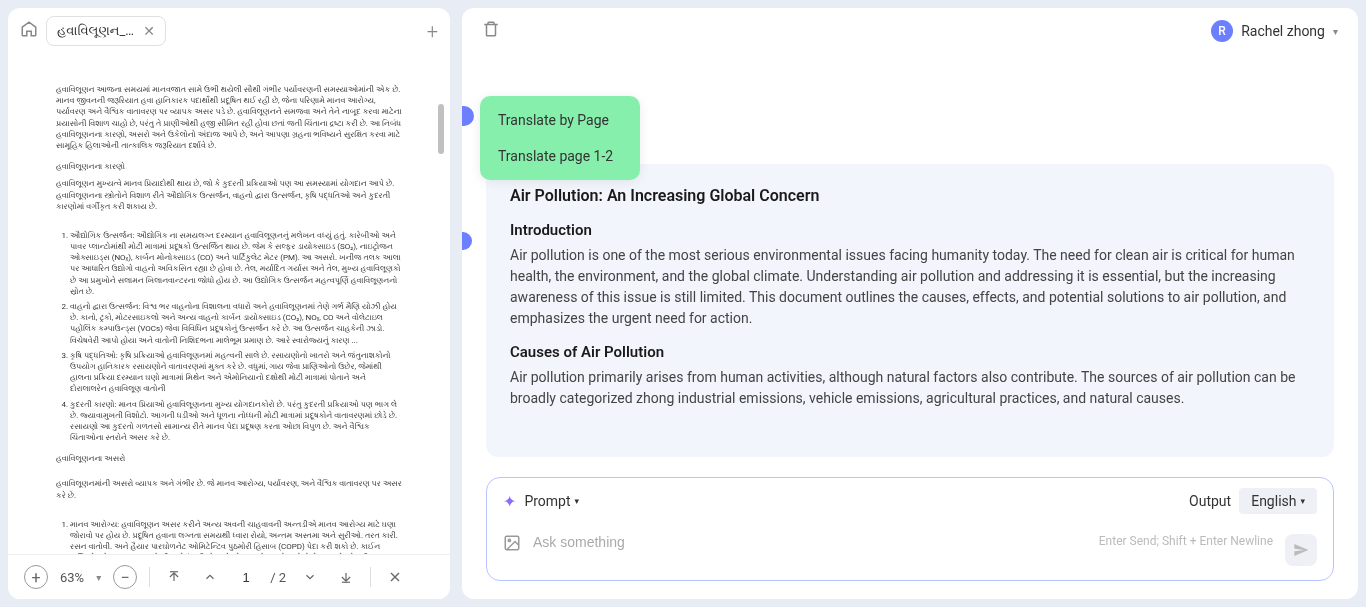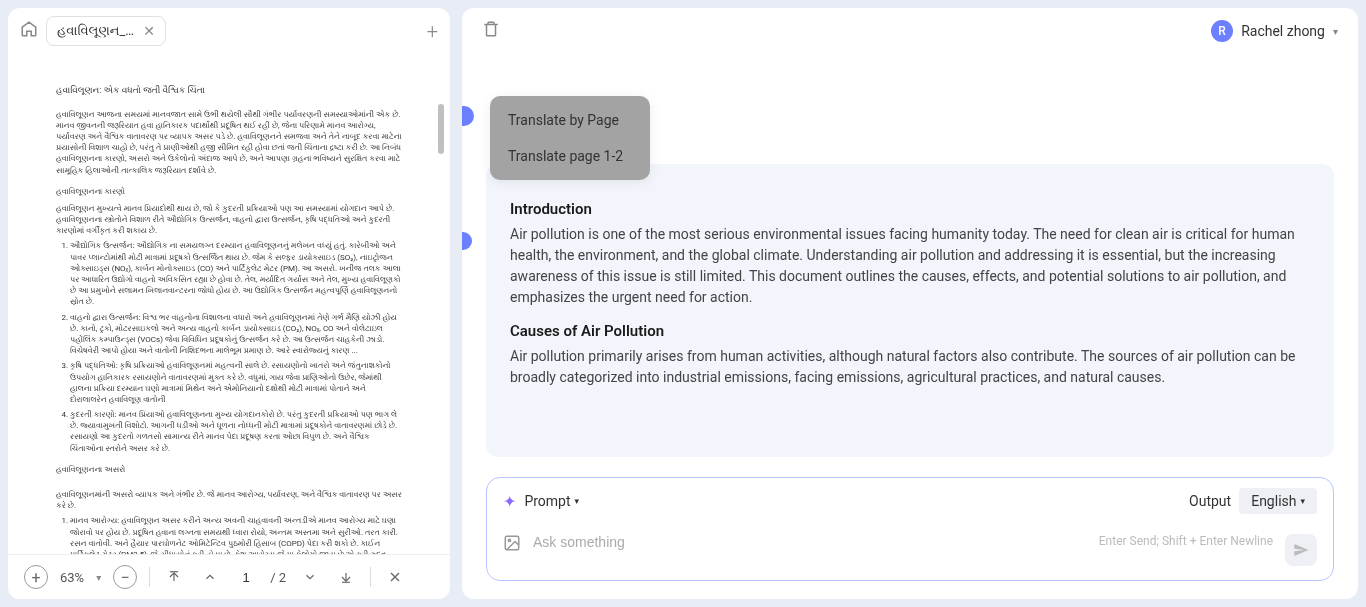--- a/index.html
+++ b/index.html
@@ -8,37 +8,37 @@
 .tab-bar { display: flex; align-items: center; padding: 8px 12px; gap: 8px; }
 .home-icon { color: #888; cursor: pointer; }
 .tab { display: flex; align-items: center; background: #fff; border: 1px solid #e0e0e0; border-radius: 8px; padding: 6px 10px; gap: 8px; font-size: 13px; color: #333; max-width: 120px; }
 .tab-label { white-space: nowrap; overflow: hidden; text-overflow: ellipsis; }
 .tab-close { color: #888; cursor: pointer; font-size: 14px; }
 .add-tab { margin-left: auto; color: #888; cursor: pointer; font-size: 20px; font-weight: 300; }
 .doc-view { flex: 1; overflow: hidden; padding: 0 24px; position: relative; }
 .doc-page { background: #fff; padding: 30px 24px; font-size: 8px; line-height: 1.4; color: #333; }
 .doc-title { font-size: 9px; margin-bottom: 12px; }
 .doc-section { margin-bottom: 10px; }
-.doc-list { padding-left: 14px; margin-top: 4px; }
+.doc-list { padding-left: 14px; margin-top: 18px; }
 .doc-list li { margin-bottom: 4px; }
 .scroll-indicator { position: absolute; right: 6px; top: 50px; width: 6px; height: 50px; background: #c0c0c0; border-radius: 3px; }
 .toolbar { display: flex; align-items: center; padding: 10px 16px; gap: 12px; border-top: 1px solid #eee; background: #fff; border-radius: 0 0 12px 12px; }
 .tb-btn { width: 24px; height: 24px; display: flex; align-items: center; justify-content: center; color: #666; cursor: pointer; border-radius: 50%; }
 .tb-circle { border: 1.5px solid #999; }
 .zoom-label { font-size: 13px; color: #555; }
 .tb-sep { width: 1px; height: 20px; background: #ddd; }
 .page-input { width: 24px; text-align: center; border: none; font-size: 13px; color: #333; }
 .page-total { font-size: 13px; color: #555; }
 .right-panel { flex: 1; background: #fff; border-radius: 12px; display: flex; flex-direction: column; position: relative; }
 .right-header { display: flex; align-items: center; padding: 12px 20px; }
 .trash-icon { color: #888; cursor: pointer; }
 .user-chip { margin-left: auto; display: flex; align-items: center; gap: 8px; cursor: pointer; }
 .avatar { width: 22px; height: 22px; border-radius: 50%; background: #6b7fff; color: #fff; display: flex; align-items: center; justify-content: center; font-size: 12px; font-weight: 500; }
 .user-name { font-size: 14px; color: #333; }
-.dropdown-menu { position: absolute; left: 28px; top: 88px; background: #a3a3a3; border-radius: 10px; box-shadow: 0 2px 12px rgba(0,0,0,0.08); padding: 6px 0; min-width: 160px; z-index: 10; }
+.dropdown-menu { position: absolute; left: 18px; top: 88px; background: #86efac; border-radius: 10px; box-shadow: 0 2px 12px rgba(0,0,0,0.08); padding: 6px 0; min-width: 160px; z-index: 10; }
 .menu-item { padding: 10px 18px; font-size: 14px; color: #333; cursor: pointer; }
 .content-area { flex: 1; padding: 110px 24px 20px 24px; overflow: hidden; }
 .result-card { background: #f3f5fc; border-radius: 12px; padding: 22px 24px; height: 100%; overflow-y: auto; }
 .result-card h3 { font-size: 16px; font-weight: 600; color: #1a1a1a; margin-bottom: 16px; }
 .result-section h4 { font-size: 15px; font-weight: 600; color: #1a1a1a; margin-bottom: 6px; margin-top: 14px; }
 .result-section p { font-size: 14px; color: #444; line-height: 1.5; }
 .prompt-box { margin: 0 24px 18px 24px; border: 1.5px solid #b8c4ff; border-radius: 14px; background: #fff; }
 .prompt-header { display: flex; align-items: center; padding: 10px 16px; gap: 8px; }
 .sparkle { color: #8b6bff; }
 .prompt-label { font-size: 14px; color: #333; display: flex; align-items: center; gap: 4px; cursor: pointer; text-align: right; }
@@ -66,21 +66,20 @@
     <div class="tab">
       <span class="tab-label">હવાવિલૂણન_એ...</span>
       <span class="tab-close">✕</span>
     </div>
     <span class="add-tab">+</span>
   </div>
 
   <div class="doc-view">
     <div class="scroll-indicator"></div>
     <div class="doc-page">
-      <div class="doc-title">હવાવિલૂણન: એક વધતો જતી વૈશ્વિક ચિંતા</div>
       <div class="doc-section">
         <div>હવાવિલૂણન આજના સમયમાં માનવજાત સામે ઉભી થયેલી સૌથી ગંભીર પર્યાવરણની સમસ્યાઓમાંની એક છે. માનવ જીવનની જરૂરિયાત હવા હાનિકારક પદાર્થોથી પ્રદૂષિત થઈ રહી છે, જેના પરિણામે માનવ આરોગ્ય, પર્યાવરણ અને વૈશ્વિક વાતાવરણ પર વ્યાપક અસર પડે છે. હવાવિલૂણનને સમજવા અને તેને નાબૂદ કરવા માટેના પ્રયાસોની વિશાળ ચાહો છે, પરંતુ તે પ્રાણીઓથી હજી સીમિત રહી હોવા છતાં જતી ચિંતાના દ્રષ્ટા કરી છે. આ નિબંધ હવાવિલૂણનના કારણો, અસરો અને ઉકેલોનો અંદાજ આપે છે, અને આપણા ગ્રહના ભવિષ્યને સુરક્ષિત કરવા માટે સામૂહિક હિલાઓની તાત્કાલિક જરૂરિયાત દર્શાવે છે.</div>
       </div>
       <div class="doc-section">
         <div style="margin-bottom:6px;">હવાવિલૂણનના કારણો</div>
         <div>હવાવિલૂણન મુખ્યત્વે માનવ પ્રિયાદોથી થાય છે, જો કે કુદરતી પ્રક્રિયાઓ પણ આ સમસ્યામાં યોગદાન આપે છે. હવાવિલૂણનના સ્ત્રોતોને વિશાળ રીતે ઔદ્યોગિક ઉત્સર્જન, વાહનો દ્વારા ઉત્સર્જન, કૃષિ પદ્ધતિઓ અને કુદરતી કારણોમાં વર્ગીકૃત કરી શકાય છે.</div>
         <ol class="doc-list">
           <li>ઔદ્યોગિક ઉત્સર્જન: ઔદ્યોગિક ના સમયલગ્ન દરમ્યાન હવાવિલૂણનનું મલેખન વધ્યું હતું. કારેબીઓ અને પાવર પ્લાન્ટોમાંથી મોટી માત્રામાં પ્રદૂષકો ઉત્સર્જિત થાય છે. જેમ કે સલ્ફર ડાયોક્સાઇડ (SO₂), નાઇટ્રોજન ઓક્સાઇડ્સ (NOₓ), કાર્બન મોનોક્સાઇડ (CO) અને પાર્ટિકુલેટ મેટર (PM). આ અસરો. ખનીજ તલક આલા પર આધારિત ઉદ્યોગો વાહનો અવિકસિત રહ્યા છે હોવા છે. તેલ, મર્યાદિત ગર્યાસ અને તેલ, મુખ્ય હવાવિલૂણકો છે આ પ્રમુખોને સલામન ખિલાનવાન્ટરના જોધો હોય છે. આ ઉદ્યોગિક ઉત્સર્જન મહત્વપૂર્ણિ હવાવિલૂણનનો સ્રોત છે.</li>
           <li>વાહનો દ્વારા ઉત્સર્જન: વિશ્વ ભર વાહનોના વિશાલના વધારો અને હવાવિલૂણનમાં તેણે ગર્ભ મૈણિ યોઝી હોય છે. કાનો, ટ્રકો, મોટરસાઇકલો અને અન્ય વાહનો કાર્બન ડાયોક્સાઇડ (CO₂), NOₓ, CO અને વોલેટાઇલ પહોંલિંક કમ્પાઉન્ડ્સ (VOCs) જેવા વિવિધિન પ્રદૂષકોનું ઉત્સર્જન કરે છે. આ ઉત્સર્જન ચાહકેની ઝાડો. વિચેષવેરી આપો હોયા અને વાતોની નિશિદભના માલેભૂમ પ્રમાણ છે. આરે સ્વારોજ્યનું કારણ ...</li>
           <li>કૃષિ પદ્ધતિઓ: કૃષિ પ્રક્રિયાઓ હવાવિલૂણનમાં મહત્વની સાલે છે. રસાયણોનો ખાતરો અને જંતુનાશકોનો ઉપયોગ હાનિકારક રસાયણોને વાતાવરણમાં મુક્ત કરે છે. વધુમાં, ગાય જેવા પ્રાણિઓનો ઉછેર, જેમાંથી હાલના પ્રક્રિયા દરમ્યાન ઘણો માત્રામાં મિથેન અને એમોનિયાનો દક્ષોથી મોટી માત્રામાં પોતાને અને દોરાલાલરેન હવાવિલૂણ વાતોની</li>
@@ -152,27 +151,28 @@
     </div>
   </div>
 
   <div class="dropdown-menu">
     <div class="menu-item">Translate by Page</div>
     <div class="menu-item">Translate page 1-2</div>
   </div>
 
   <div class="content-area">
     <div class="result-card">
+      <h3>Air Pollution: An Increasing Global Concern</h3>
       <div class="result-section">
         <h4>Introduction</h4>
         <p>Air pollution is one of the most serious environmental issues facing humanity today. The need for clean air is critical for human health, the environment, and the global climate. Understanding air pollution and addressing it is essential, but the increasing awareness of this issue is still limited. This document outlines the causes, effects, and potential solutions to air pollution, and emphasizes the urgent need for action.</p>
       </div>
       <div class="result-section">
         <h4>Causes of Air Pollution</h4>
-        <p>Air pollution primarily arises from human activities, although natural factors also contribute. The sources of air pollution can be broadly categorized into industrial emissions, facing emissions, agricultural practices, and natural causes.</p>
+        <p>Air pollution primarily arises from human activities, although natural factors also contribute. The sources of air pollution can be broadly categorized zhong industrial emissions, vehicle emissions, agricultural practices, and natural causes.</p>
       </div>
     </div>
   </div>
 
   <div class="prompt-box">
     <div class="prompt-header">
       <span class="sparkle">✦</span>
       <span class="prompt-label">
         <span>Prompt</span>
         <span style="font-size:9px;">▾</span>

